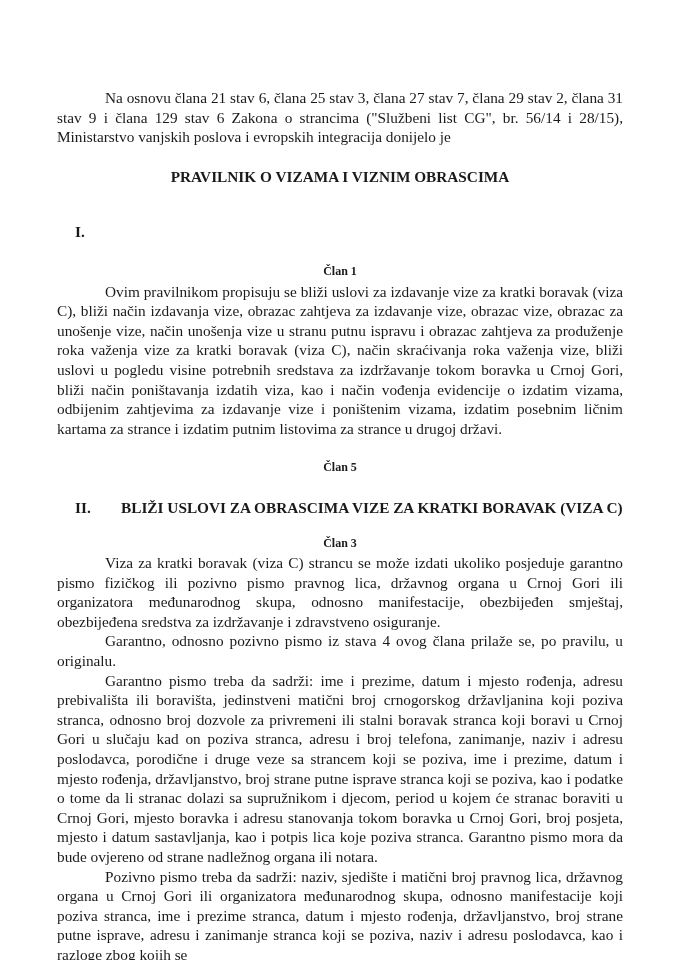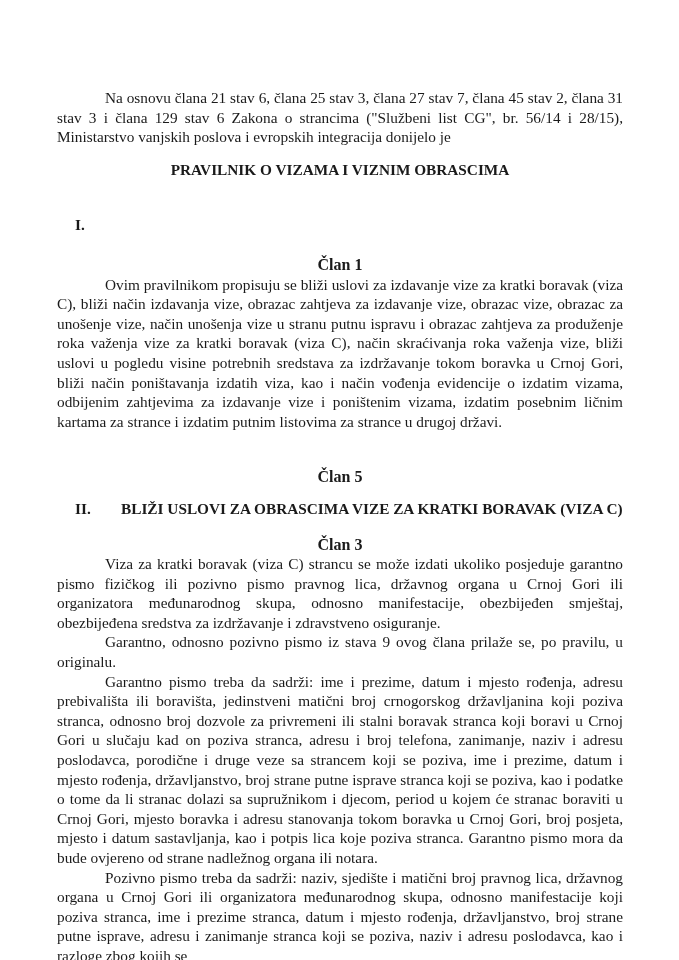--- a/index.html
+++ b/index.html
@@ -24,72 +24,72 @@
       line-height: 19.6px;
     }
     p {
       margin: 0;
       text-align: justify;
       text-indent: 48px;
     }
     .doc-title {
       text-align: center;
       font-weight: bold;
-      margin-top: 13px;
+      margin-top: 20px;
       font-size: 15.3px;
     }
     .section-heading {
       font-weight: bold;
       display: flex;
       margin-top: 32px;
       margin-bottom: 18px;
     }
     .section-heading .num {
       width: 64px;
       padding-left: 18px;
       box-sizing: border-box;
     }
     .section-heading.first {
       margin-top: 36px;
       margin-bottom: 20px;
     }
     .article-heading {
       text-align: center;
       font-weight: bold;
-      font-size: 16px;
-      margin-top: 16px;
+      font-size: 12px;
+      margin-top: 0;
     }
     .gap-article {
       height: 20px;
     }
   </style>
 </head>
 <body>
 
 <div class="page">
 
-  <p>Na osnovu  člana 21 stav 6, člana 25 stav 3, člana 27 stav 7, člana 45 stav 2,  člana 31 stav 3 i člana 129 stav 6 Zakona o strancima ("Službeni list CG", br. 56/14 i 28/15), Ministarstvo vanjskih poslova i evropskih integracija donijelo je</p>
+  <p>Na osnovu  člana 21 stav 6, člana 25 stav 3, člana 27 stav 7, člana 29 stav 2,  člana 31 stav 9 i člana 129 stav 6 Zakona o strancima ("Službeni list CG", br. 56/14 i 28/15), Ministarstvo vanjskih poslova i evropskih integracija donijelo je</p>
 
   <div class="doc-title">PRAVILNIK O VIZAMA I VIZNIM OBRASCIMA</div>
 
   <div class="section-heading first">
     <span class="num">I.</span>
   </div>
 
   <div class="article-heading">Član 1</div>
   <p>Ovim pravilnikom propisuju se bliži uslovi za izdavanje vize za kratki boravak (viza C), bliži način izdavanja vize, obrazac zahtjeva za izdavanje vize, obrazac vize, obrazac za unošenje vize, način unošenja vize u stranu putnu ispravu i obrazac zahtjeva za produženje roka važenja vize za kratki boravak (viza C), način skraćivanja roka važenja vize, bliži uslovi u pogledu visine potrebnih sredstava za izdržavanje tokom boravka u Crnoj Gori, bliži način poništavanja izdatih viza, kao i način vođenja evidencije o izdatim vizama, odbijenim zahtjevima za izdavanje vize i poništenim vizama, izdatim posebnim ličnim kartama za strance i izdatim putnim listovima za strance u drugoj državi.</p>
 
   <div class="gap-article"></div>
 
   <div class="article-heading">Član 5</div>
 
-  <div class="section-heading" style="margin-top:12px;margin-bottom:16px;">
+  <div class="section-heading" style="margin-top:20px;margin-bottom:16px;">
     <span class="num">II.</span>
     <span>BLIŽI USLOVI ZA OBRASCIMA VIZE ZA KRATKI BORAVAK (VIZA C)</span>
   </div>
 
   <div class="article-heading">Član 3</div>
   <p>Viza za kratki boravak (viza C) strancu se može izdati ukoliko posjeduje garantno pismo fizičkog ili pozivno pismo pravnog lica, državnog organa u Crnoj Gori ili organizatora međunarodnog skupa, odnosno manifestacije, obezbijeđen smještaj, obezbijeđena sredstva za izdržavanje i zdravstveno osiguranje.</p>
-  <p>Garantno, odnosno pozivno pismo iz stava 9 ovog člana prilaže se, po pravilu, u originalu.</p>
+  <p>Garantno, odnosno pozivno pismo iz stava 4 ovog člana prilaže se, po pravilu, u originalu.</p>
   <p>Garantno pismo treba da sadrži: ime i prezime, datum i mjesto rođenja, adresu prebivališta ili boravišta, jedinstveni matični broj crnogorskog državljanina koji poziva stranca, odnosno broj dozvole za privremeni ili stalni boravak stranca koji boravi u Crnoj Gori u slučaju kad on poziva stranca, adresu i broj telefona, zanimanje, naziv i adresu poslodavca, porodične i druge veze sa strancem koji se poziva, ime i prezime, datum i mjesto rođenja, državljanstvo, broj strane putne isprave stranca koji se poziva, kao i podatke o tome da li stranac dolazi sa supružnikom i djecom, period u kojem će stranac boraviti u Crnoj Gori, mjesto boravka i adresu stanovanja tokom boravka u Crnoj Gori, broj posjeta, mjesto i datum sastavljanja, kao i potpis lica koje poziva stranca. Garantno pismo mora da bude ovjereno od strane nadležnog organa ili notara.</p>
   <p>Pozivno pismo treba da sadrži: naziv, sjedište i matični broj pravnog lica, državnog organa u Crnoj Gori ili organizatora međunarodnog skupa, odnosno manifestacije koji poziva stranca, ime i prezime stranca, datum i mjesto rođenja, državljanstvo, broj strane putne isprave, adresu i zanimanje stranca koji se poziva, naziv i adresu poslodavca, kao i razloge zbog kojih se</p>
 
 </div>
 
 </body></html>

